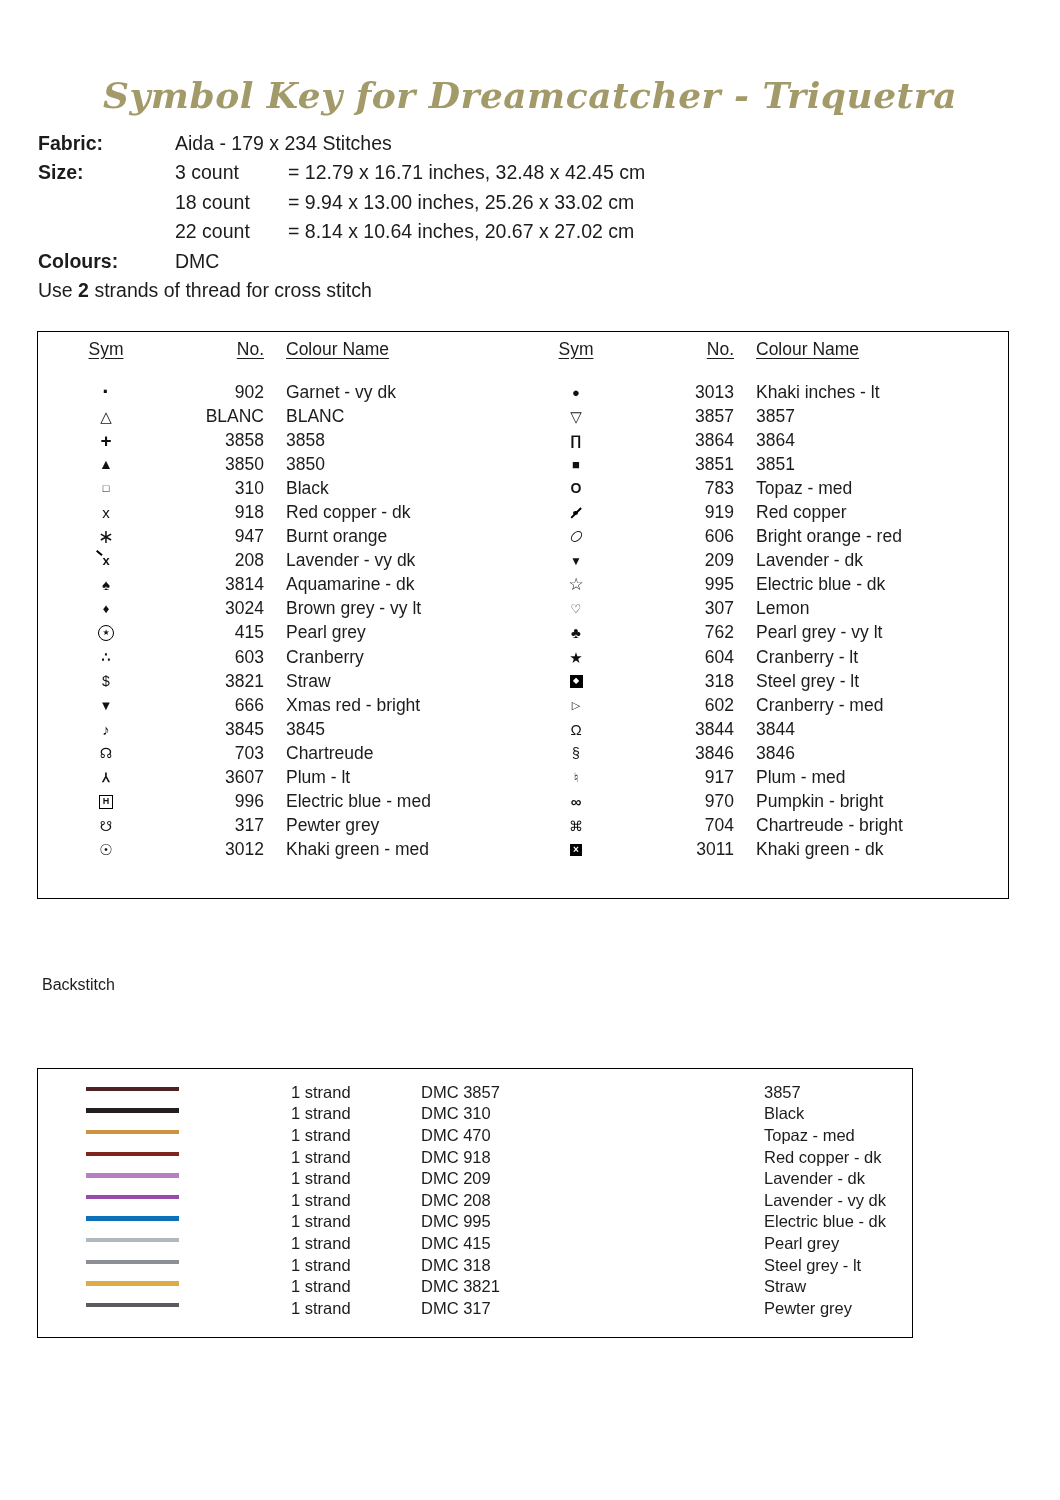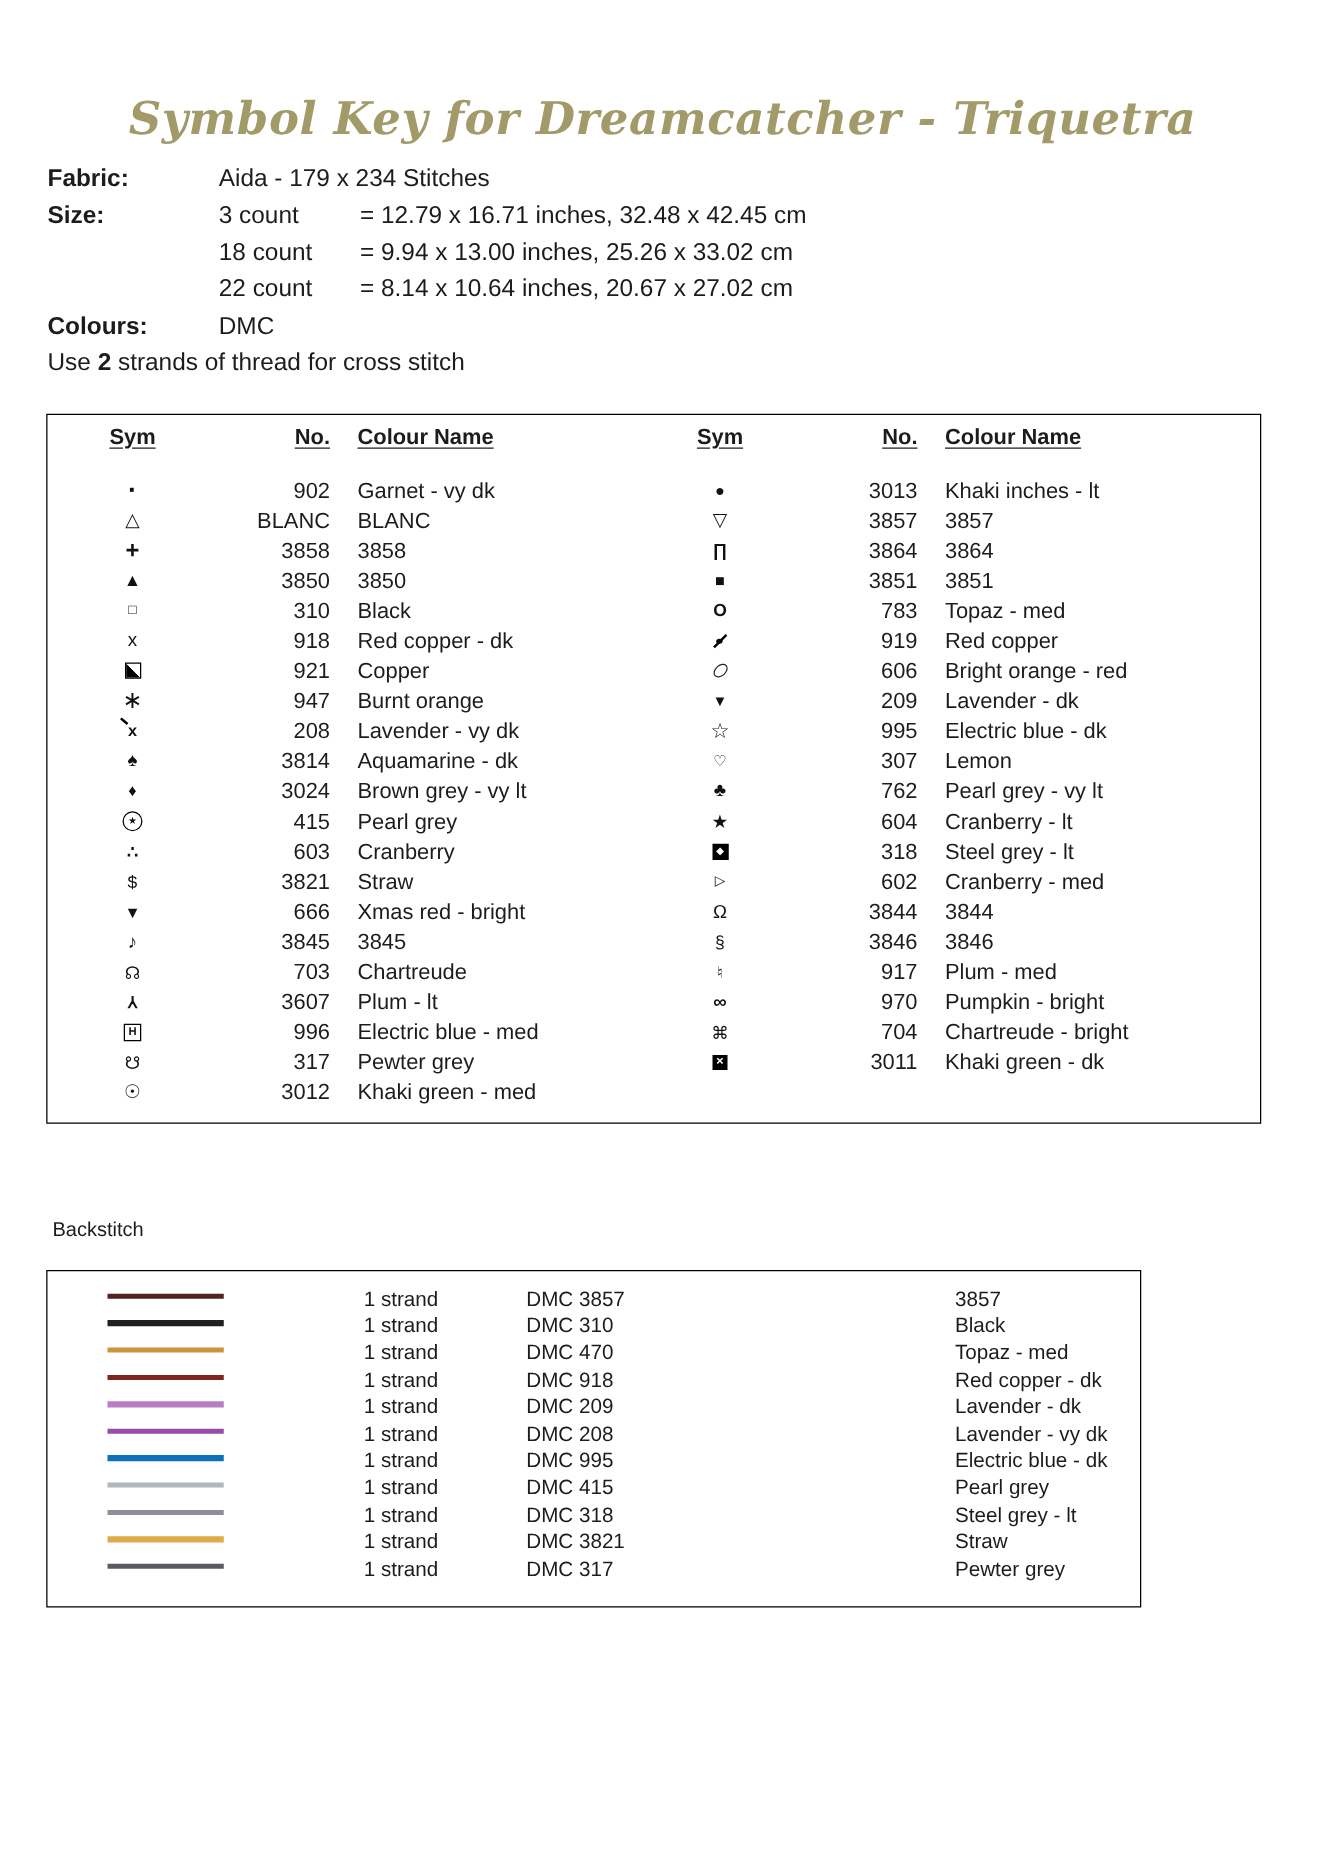--- a/index.html
+++ b/index.html
@@ -17,21 +17,21 @@
   .info{position:absolute;top:129px;left:38px;font-size:19.5px;line-height:29.4px;white-space:nowrap;}
   .info .label{display:inline-block;width:137px;font-weight:700;}
   .info .count{display:inline-block;width:113px;}
   
   .keybox{position:absolute;left:37px;top:331px;width:972px;height:568px;border:1.5px solid #000;box-sizing:border-box;}
   .kgroup{position:absolute;top:5px;}
   .kgroup.left{left:30px;width:440px;}
   .kgroup.right{left:500px;width:460px;}
   .krow{display:grid;grid-template-columns:76px 120px auto;align-items:center;height:24.1px;}
   .khead{height:24px;font-size:15.5px;}
-  .khead .kc{text-decoration:underline;text-underline-offset:3px;font-weight:bold;}
+  .khead .kc{text-decoration:underline;text-underline-offset:3px;}
   .krows{margin-top:19px;}
   .kc{font-size:17.5px;}
   .sym-c{display:flex;justify-content:center;}
   .no-c{text-align:right;}
   .name-c{padding-left:22px;white-space:nowrap;}
   .khead .sym-c{display:block;text-align:center;}
   
   .sym{display:inline-flex;align-items:center;justify-content:center;width:22px;height:20px;line-height:1;color:#111;font-size:15px;}
   .s-dot{font-size:22px;font-weight:700;}
   .s-tri-up-open{font-size:15px;}
@@ -71,21 +71,21 @@
   .s-invdiamond{width:13px;height:13px;background:#000;color:#fff;font-size:8px;}
   .s-tri-right{font-size:11px;}
   .s-omega{font-size:15px;}
   .s-sect{font-size:14px;}
   .s-natural{font-size:13px;}
   .s-inf{font-size:15px;font-weight:600;}
   .s-cmd{font-size:14px;}
   .s-invx{width:12px;height:12px;background:#000;color:#fff;font-size:10px;font-weight:700;}
   
   .bslabel{position:absolute;left:42px;top:976px;font-size:16px;}
-  .bsbox{position:absolute;left:37px;top:1016px;width:876px;height:270px;border:1.5px solid #000;box-sizing:border-box;}
+  .bsbox{position:absolute;left:37px;top:1068px;width:876px;height:270px;border:1.5px solid #000;box-sizing:border-box;}
   .bsrows{position:absolute;top:12px;left:0;right:0;}
   .bsrow{position:relative;height:21.6px;}
   .swatch{position:absolute;left:48px;top:50%;margin-top:-5px;width:93px;height:4.5px;}
   .bc{position:absolute;top:50%;transform:translateY(-50%);font-size:16.5px;white-space:nowrap;}
   .bc.strands{left:253px;}
   .bc.dmc{left:383px;}
   .bc.bname{left:726px;}
 </style>
 </head>
 <body>
@@ -162,27 +162,20 @@
   </div>
 
   <div class="krow">
     <span class="kc sym-c">
             <span class="sym s-x">x</span>
           </span>
     <span class="kc no-c">918</span>
     <span class="kc name-c">Red copper -  dk</span>
   </div>
 
-  <div class="krow">
-    <span class="kc sym-c">
-            <span class="sym s-halfsq"></span>
-          </span>
-    <span class="kc no-c">921</span>
-    <span class="kc name-c">Copper</span>
-  </div>
 
   <div class="krow">
     <span class="kc sym-c">
             <span class="sym s-ast">∗</span>
           </span>
     <span class="kc no-c">947</span>
     <span class="kc name-c">Burnt orange</span>
   </div>
 
   <div class="krow">

